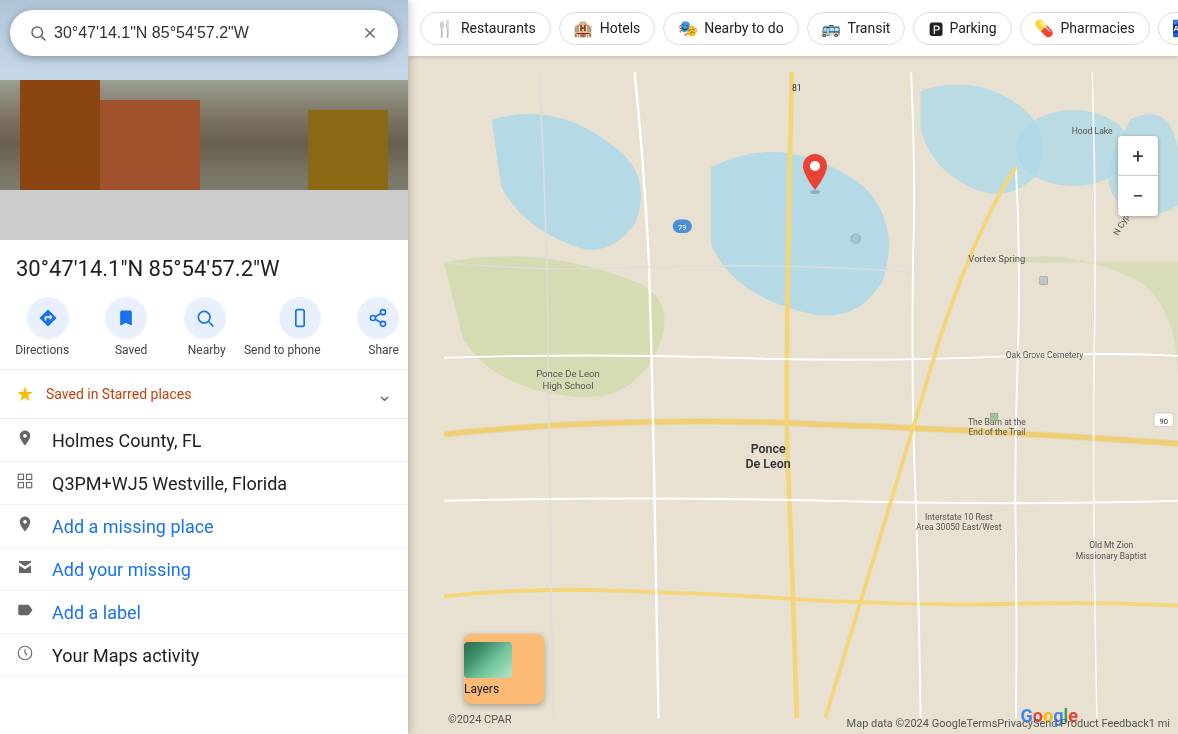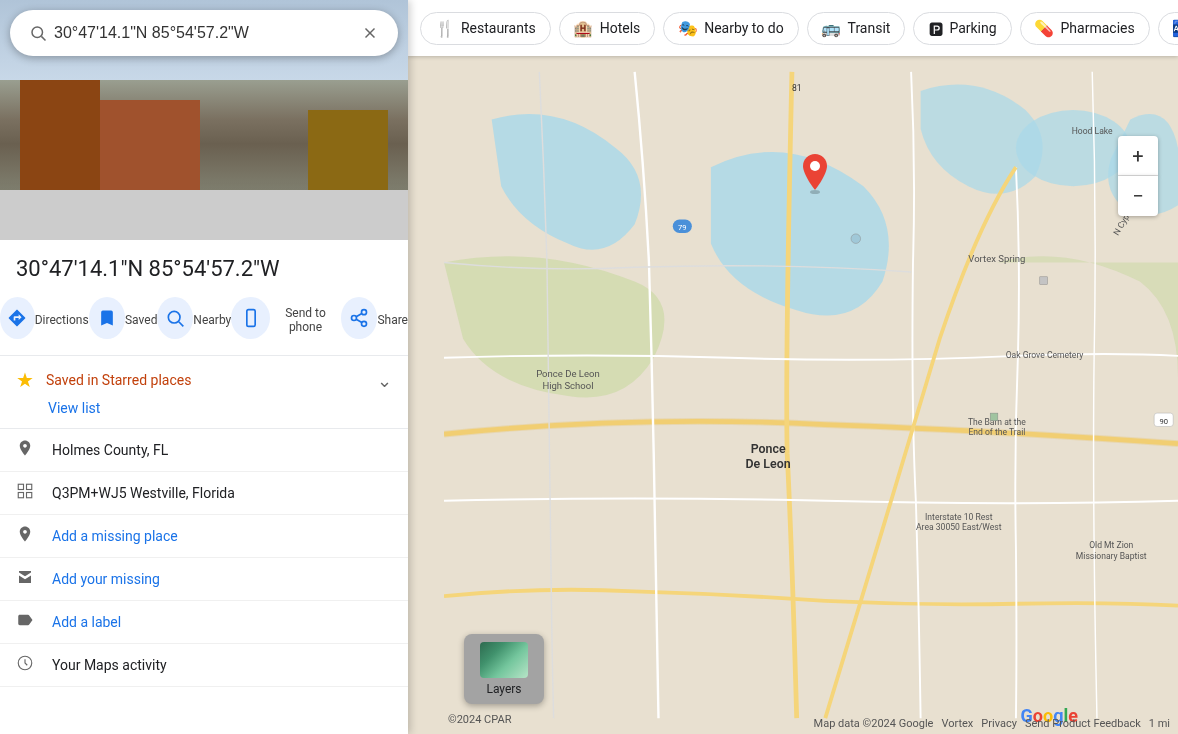--- a/index.html
+++ b/index.html
@@ -110,21 +110,22 @@
 
     
     .action-buttons {
       display: flex;
       padding: 8px 0 12px 0;
       border-bottom: 1px solid #e8eaed;
       justify-content: space-around;
     }
     .action-btn {
       display: flex;
-      align-items: center;
+      flex-direction: column;
+      align-items: flex-end;
       cursor: pointer;
       min-width: 60px;
     }
     .action-btn-icon {
       width: 42px; height: 42px;
       background: #e8f0fe;
       border-radius: 50%;
       display: flex; align-items: center; justify-content: center;
       margin-bottom: 4px;
       color: #1a73e8;
@@ -180,21 +181,21 @@
       gap: 16px;
       border-bottom: 1px solid #f0f0f0;
     }
     .info-row-icon {
       color: #666;
       font-size: 18px;
       width: 20px;
       flex-shrink: 0;
     }
     .info-row-text {
-      font-size: 14px;
+      font-size: 18px;
       color: #202124;
     }
     .info-row-text.blue {
       color: #1a73e8;
       cursor: pointer;
     }
 
     
     #map-area {
       position: absolute;
@@ -238,25 +239,25 @@
       position: absolute;
       top: 98px; left: 365px;
       z-index: 6;
     }
 
     
     .layers-btn {
       position: absolute;
       bottom: 30px; left: 20px;
       width: 80px; height: 70px;
-      background: #a3a3a3;
+      background: #fdba74;
       border-radius: 8px;
       box-shadow: 0 2px 6px rgba(0,0,0,0.3);
       display: flex; flex-direction: column;
-      align-items: center; justify-content: center;
+      align-items: flex-start; justify-content: center;
       cursor: pointer;
       z-index: 5;
       gap: 4px;
     }
     .layers-thumb {
       width: 48px; height: 36px;
       border-radius: 4px;
       background: linear-gradient(135deg, #2d6a4f 0%, #40916c 30%, #74c69d 60%, #b7e4c7 100%);
       overflow: hidden;
       position: relative;
@@ -281,21 +282,20 @@
     .google-logo span.l { color: #34a853; }
     .google-logo span.e { color: #ea4335; }
 
     
     .map-footer {
       position: absolute;
       bottom: 4px; left: 0; right: 0;
       display: flex;
       justify-content: flex-end;
       padding: 0 8px;
-      gap: 8px;
       font-size: 11px;
       color: #555;
       z-index: 5;
     }
     .map-footer a { color: #555; cursor: pointer; }
 
     
     .copyright {
       position: absolute;
       bottom: 8px; left: 4px;
@@ -413,21 +413,20 @@
   </div>
 
   <div class="starred-section">
     <div class="starred-row">
       <div class="starred-left">
         <span class="star-icon">★</span>
         <span class="starred-text">Saved in Starred places</span>
       </div>
       <span class="expand-icon">⌄</span>
     </div>
-    <a class="view-list-link">View list</a>
   </div>
 
   <div class="info-row">
     <span class="info-row-icon">
       <svg width="18" height="18" viewBox="0 0 24 24" fill="#666">
         <path d="M12 2C8.13 2 5 5.13 5 9c0 5.25 7 13 7 13s7-7.75 7-13c0-3.87-3.13-7-7-7zm0 9.5c-1.38 0-2.5-1.12-2.5-2.5s1.12-2.5 2.5-2.5 2.5 1.12 2.5 2.5-1.12 2.5-2.5 2.5z"></path>
       </svg>
     </span>
     <span class="info-row-text">Holmes County, FL</span>
   </div>
@@ -613,19 +612,19 @@
     <div class="google-logo">
       <span class="g">G</span><span class="o1">o</span><span class="o2">o</span><span class="g2">g</span><span class="l">l</span><span class="e">e</span>
     </div>
 
     
     <div class="copyright">©2024 CPAR</div>
 
     
     <div class="map-footer">
       <span>Map data ©2024 Google</span>
-      <a>Vortex</a>
+      <a>Terms</a>
       <a>Privacy</a>
       <a>Send Product Feedback</a>
       <span>1 mi</span>
     </div>
   </div>
 </div>
 
 </body></html>

